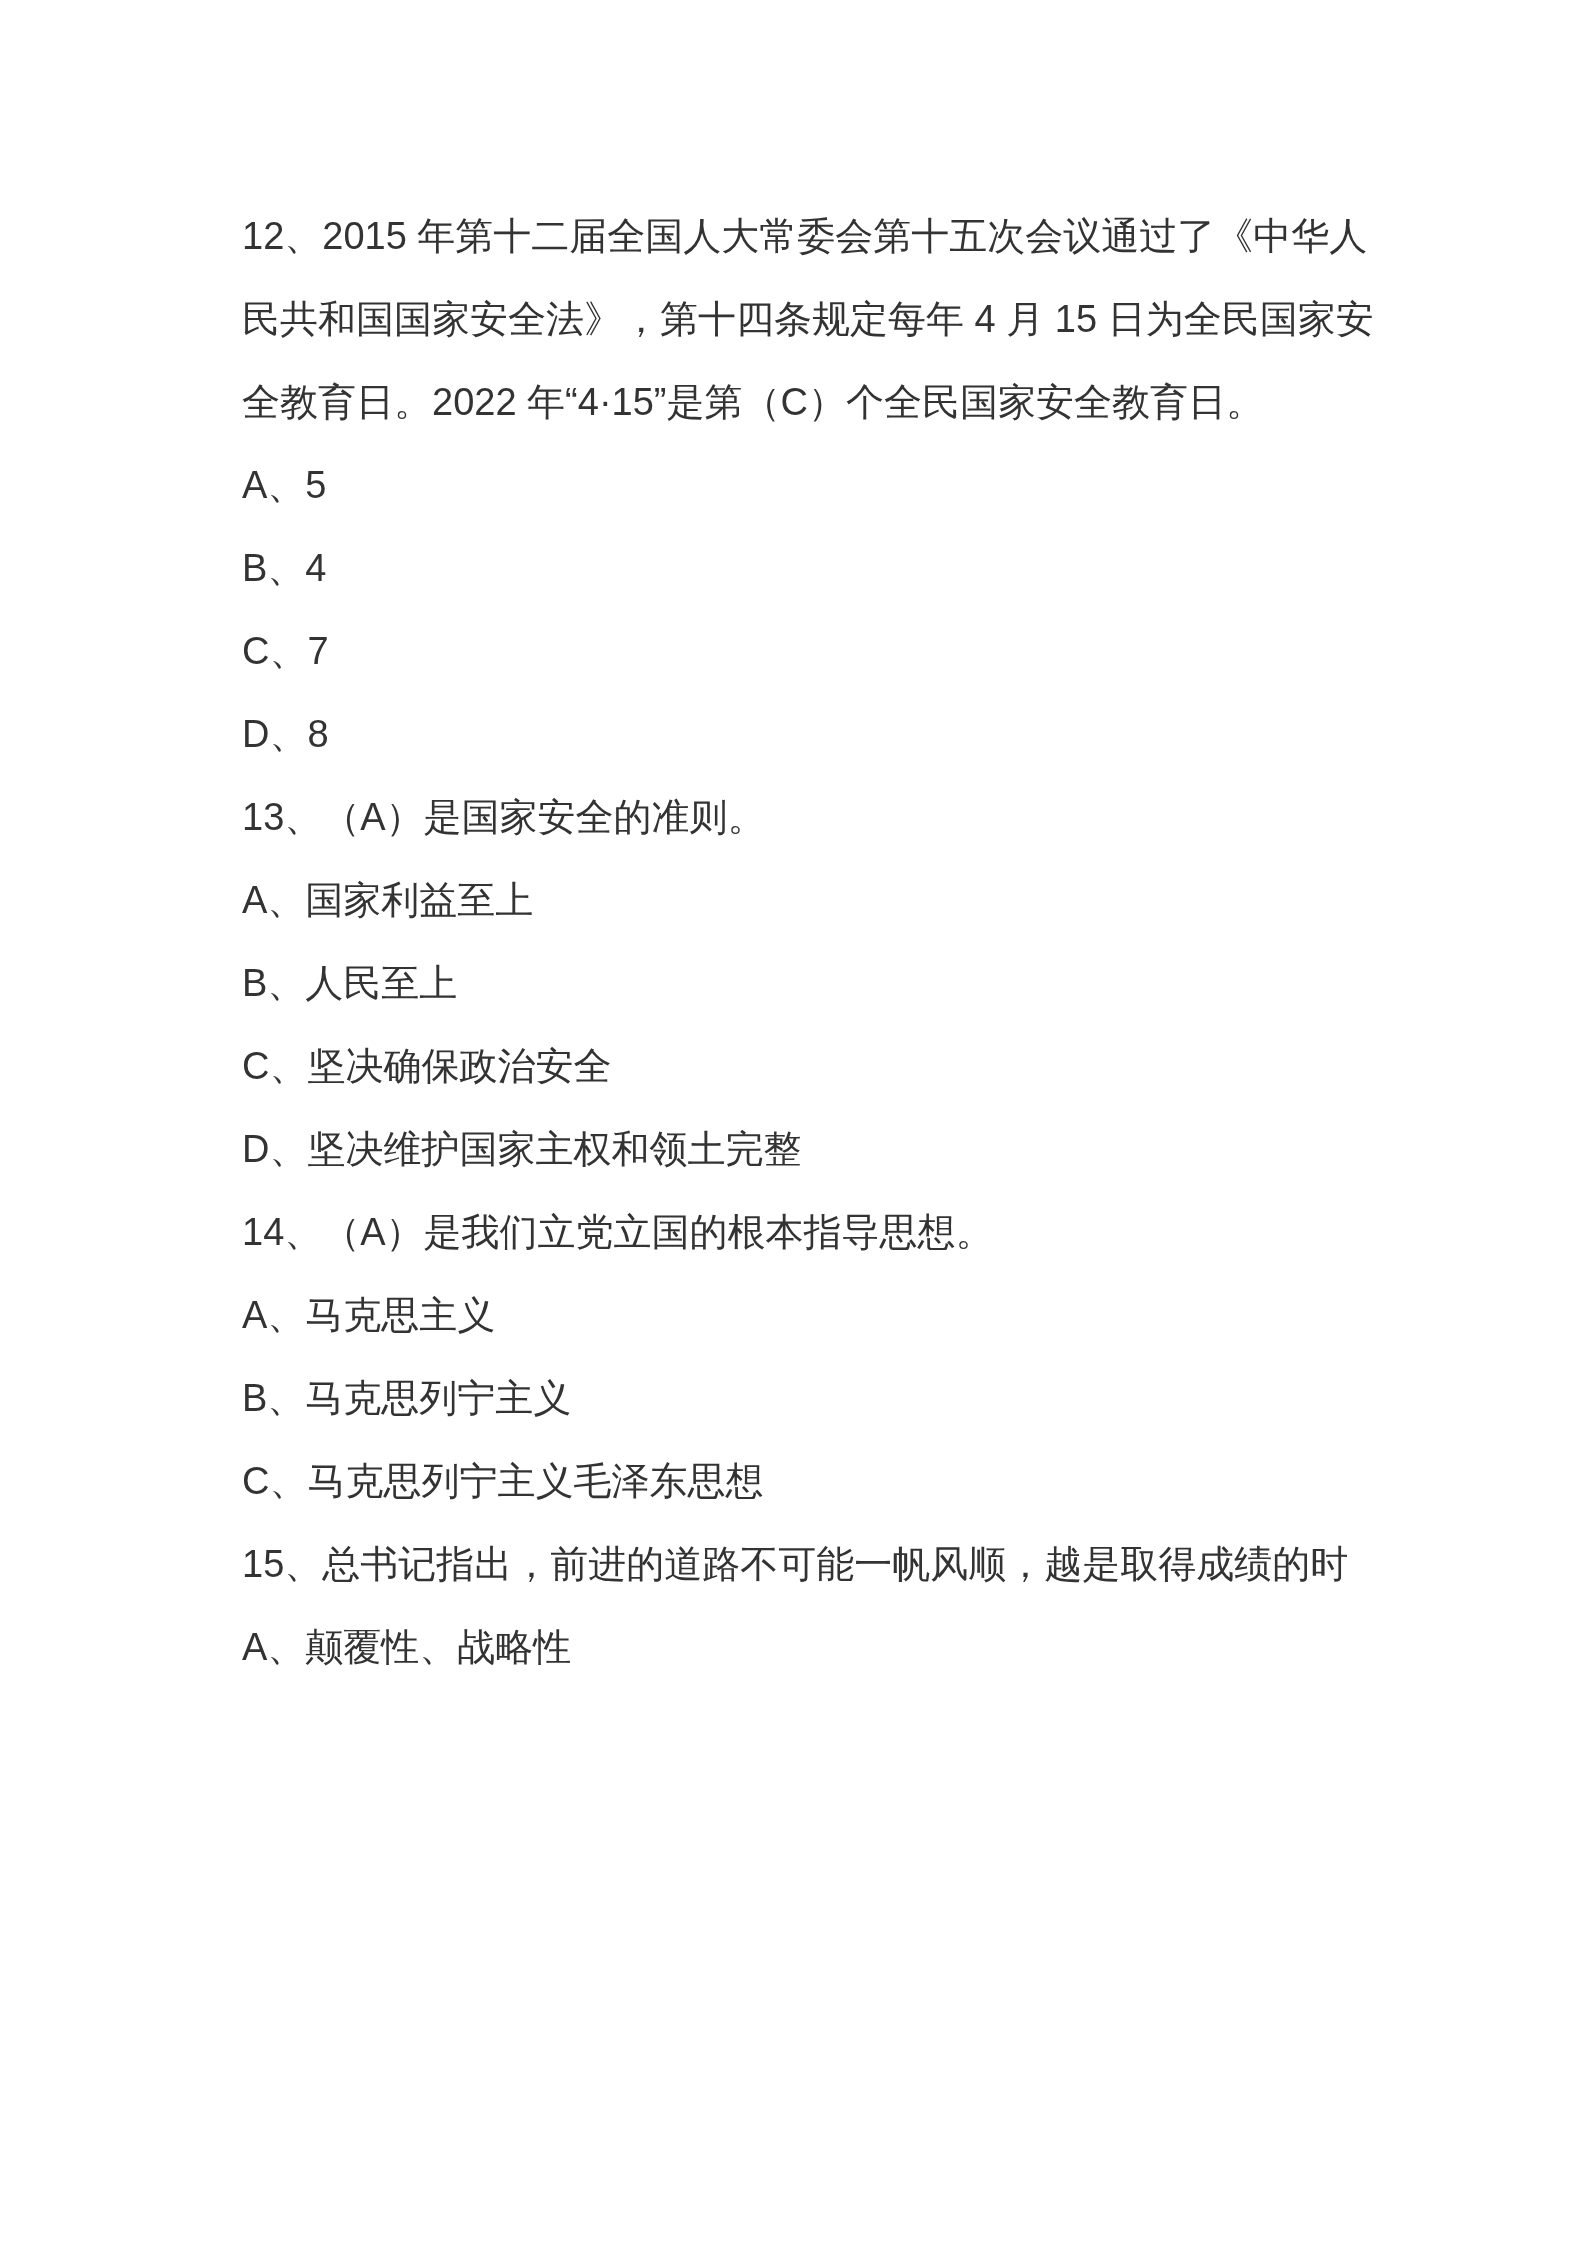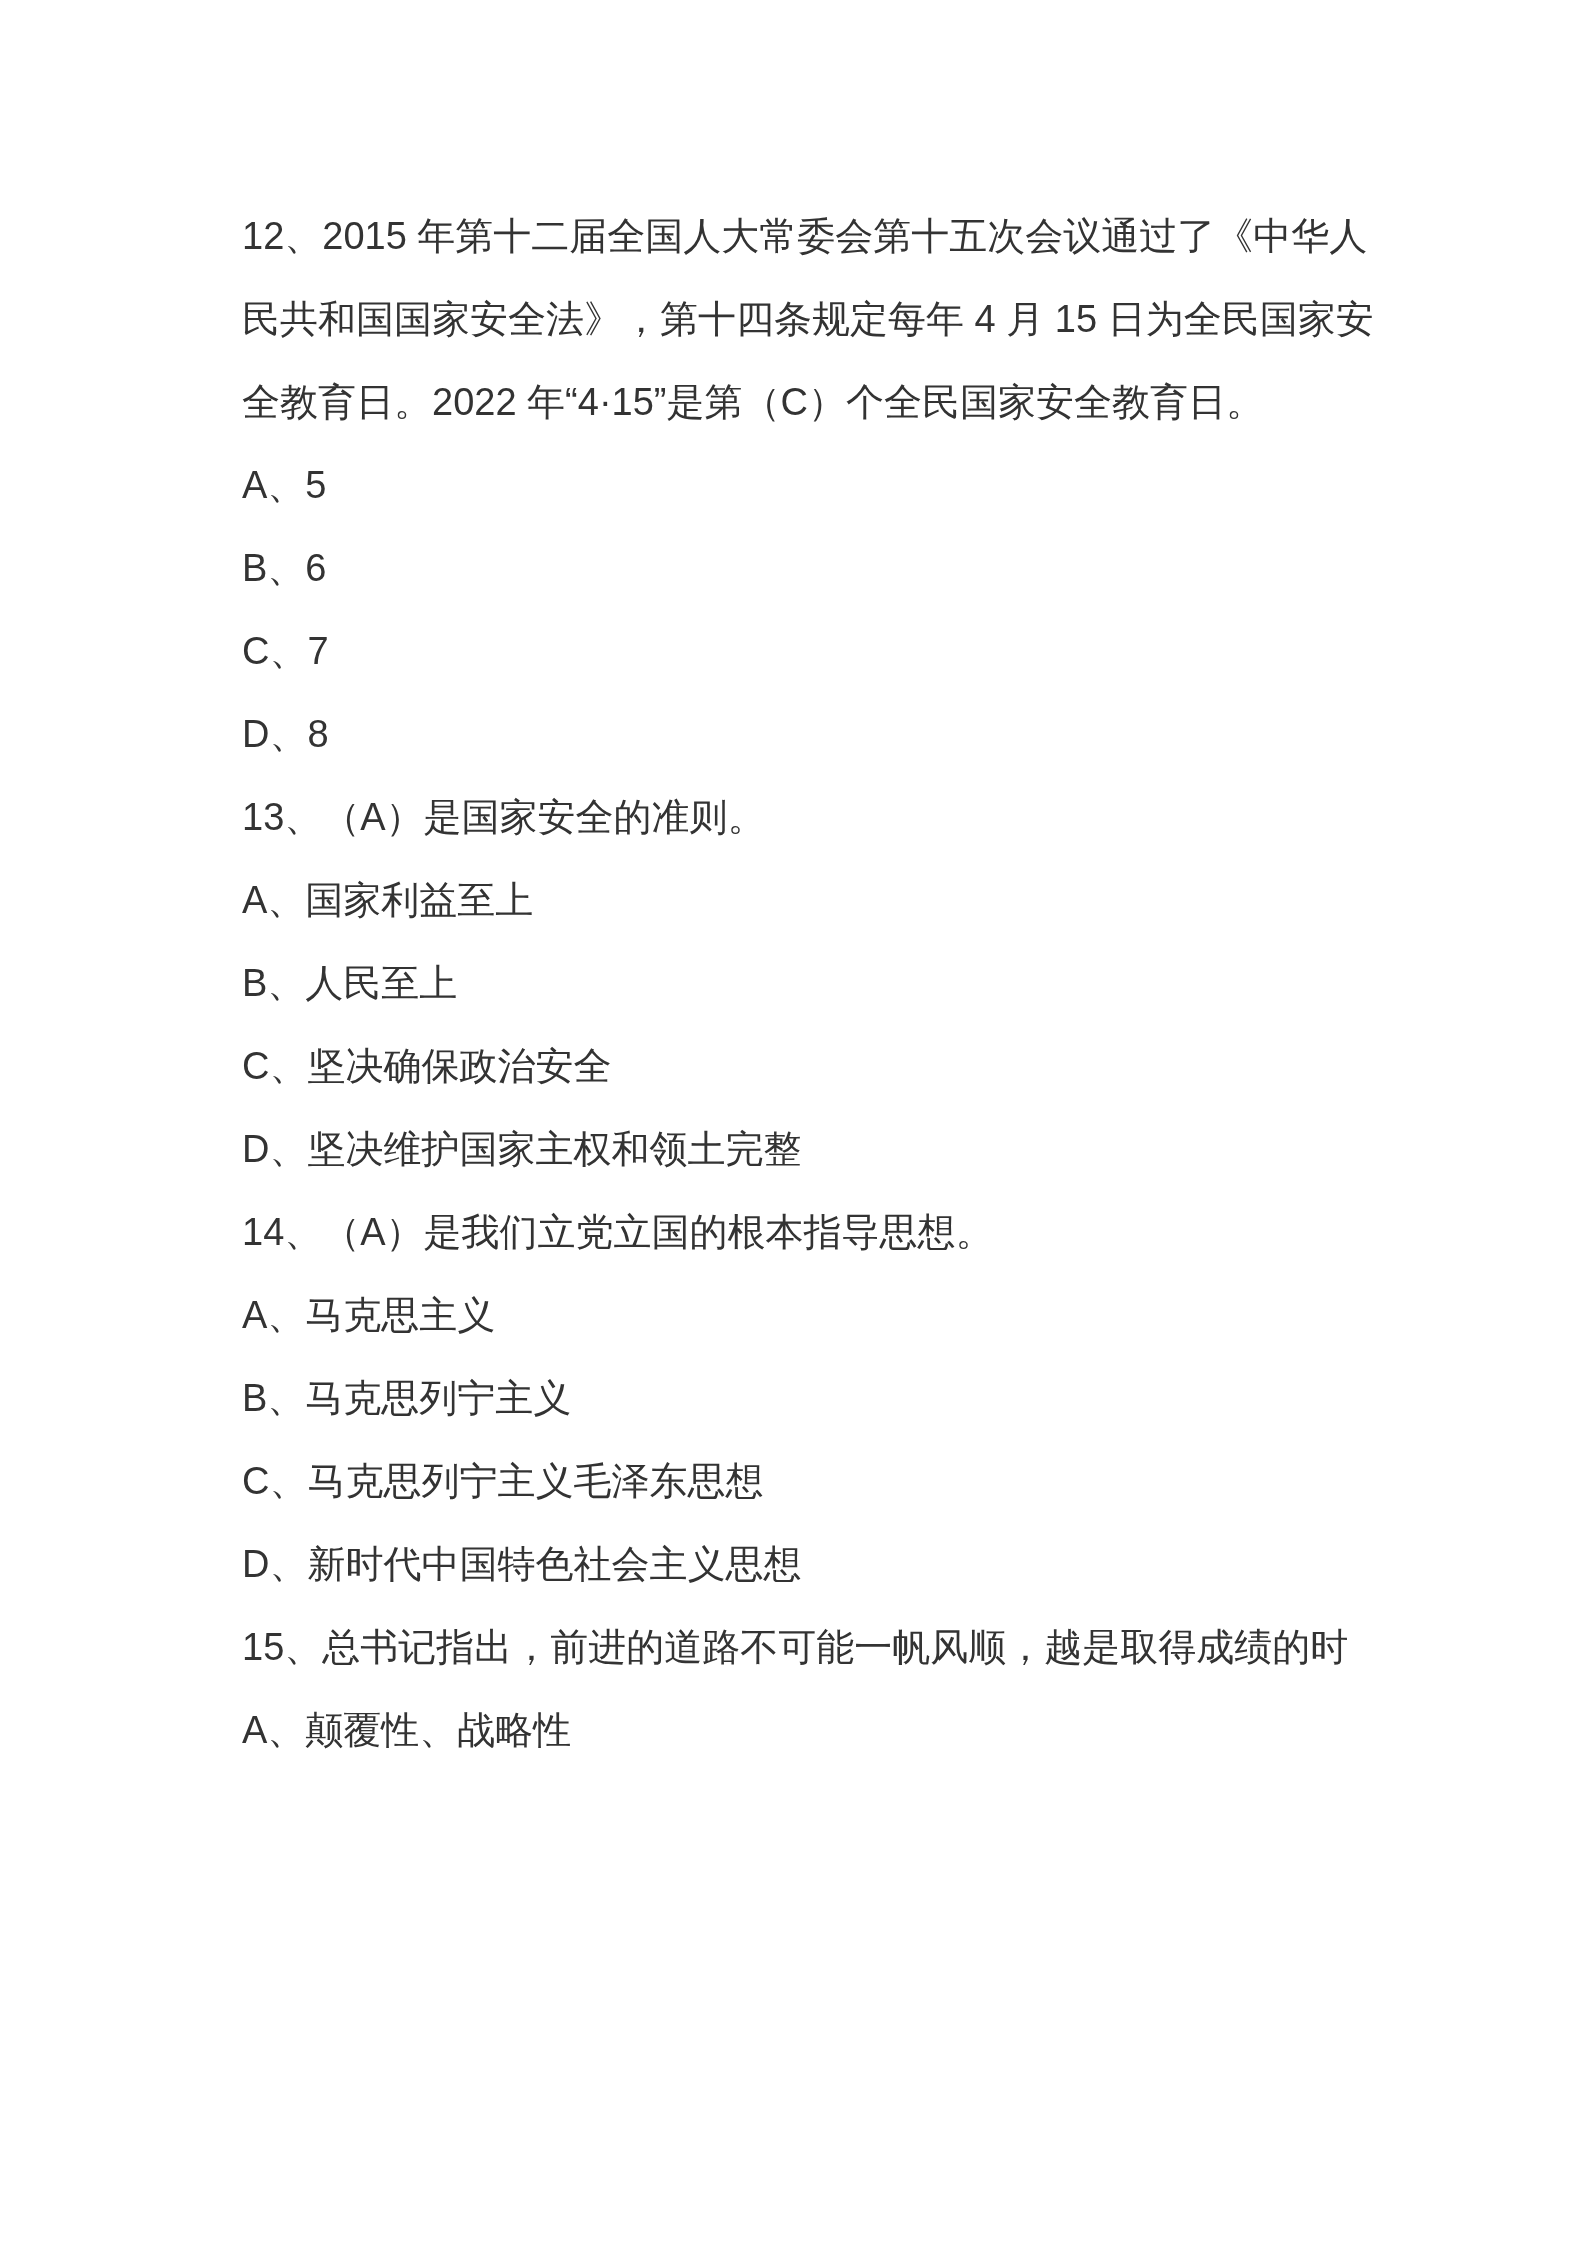--- a/index.html
+++ b/index.html
@@ -34,39 +34,38 @@
 </head>
 <body>
 
 <div class="page">
 
   <section>
     <div class="line">12、2015 年第十二届全国人大常委会第十五次会议通过了《中华人</div>
     <div class="line">民共和国国家安全法》，第十四条规定每年 4 月 15 日为全民国家安</div>
     <div class="line">全教育日。2022 年“4·15”是第（C）个全民国家安全教育日。</div>
     <div class="line">A、5</div>
-    <div class="line">B、6</div>
+    <div class="line">B、4</div>
     <div class="line">C、7</div>
     <div class="line">D、8</div>
   </section>
 
   <section>
     <div class="line">13、（A）是国家安全的准则。</div>
     <div class="line">A、国家利益至上</div>
     <div class="line">B、人民至上</div>
     <div class="line">C、坚决确保政治安全</div>
     <div class="line">D、坚决维护国家主权和领土完整</div>
   </section>
 
   <section>
     <div class="line">14、（A）是我们立党立国的根本指导思想。</div>
     <div class="line">A、马克思主义</div>
     <div class="line">B、马克思列宁主义</div>
     <div class="line">C、马克思列宁主义毛泽东思想</div>
-    <div class="line">D、新时代中国特色社会主义思想</div>
   </section>
 
 
   <section>
     <div class="line">15、总书记指出，前进的道路不可能一帆风顺，越是取得成绩的时</div>
     <div class="line">A、颠覆性、战略性</div>
   </section>
 
 </div>
 

